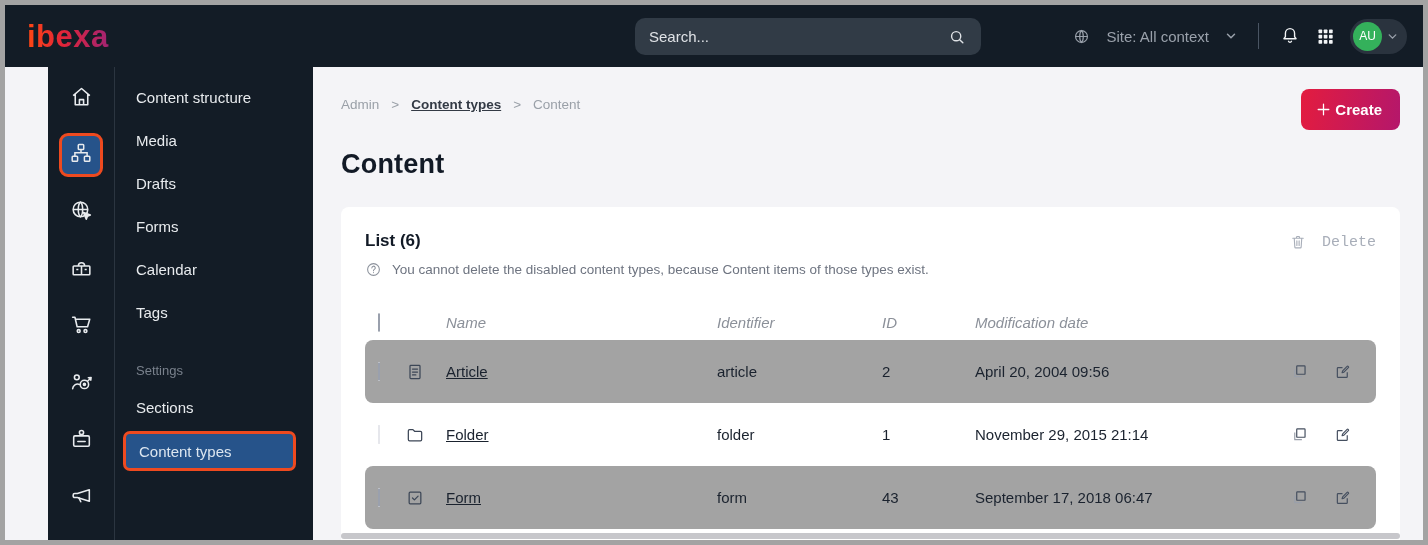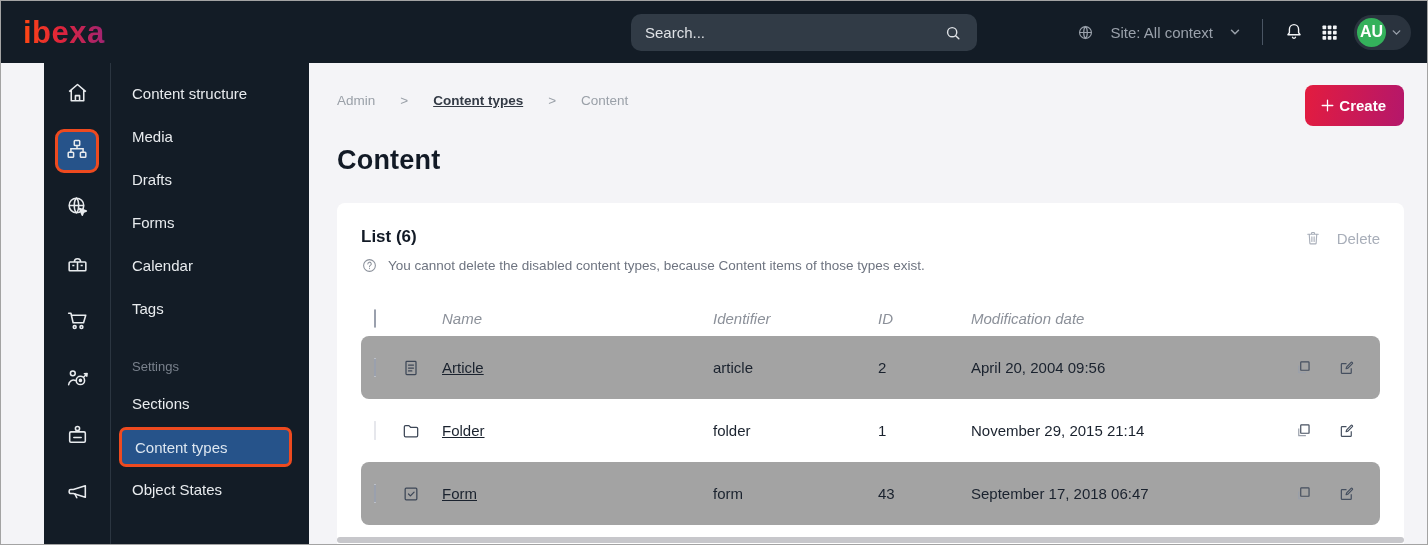--- a/index.html
+++ b/index.html
@@ -1,67 +1,67 @@
 <!DOCTYPE html>
 <html><head>
 <meta charset="utf-8">
 <style>
   * { margin:0; padding:0; box-sizing:border-box; }
   html,body { width:1428px; height:545px; }
   body { font-family:"Liberation Sans","DejaVu Sans",sans-serif; background:#fff; }
-  .screen { width:1428px; height:545px; border:1px solid #a3a3a3; display:flex; flex-direction:column; overflow:hidden; background:#f4f4f7; }
+  .screen { width:1428px; height:545px; border:5px solid #a3a3a3; display:flex; flex-direction:column; overflow:hidden; background:#f4f4f7; }
 
   
   .topbar { height:62px; background:#131c26; flex:0 0 62px; position:relative; display:flex; align-items:center; }
   .logo { margin-left:22px; font-size:31px; font-weight:800; letter-spacing:.5px;
           background:linear-gradient(90deg,#ff4713 0%,#e0243a 45%,#a12472 100%);
           -webkit-background-clip:text; background-clip:text; color:transparent; line-height:1; }
   .searchbox { position:absolute; left:630px; top:13px; width:346px; height:37px; background:#313b46;
                border-radius:10px; display:flex; align-items:center; padding:0 14px; }
   .searchbox input { flex:1; background:transparent; border:none; outline:none; color:#e3e6ea; font-size:15px; font-family:inherit; }
   .searchbox input::placeholder { color:#dfe2e6; opacity:1; }
   .search-ic { color:#dfe2e6; display:flex; }
   .topbar-right { position:absolute; right:16px; top:0; height:100%; display:flex; align-items:center; gap:14px; }
   .site-context { display:flex; align-items:center; gap:15px; color:#9aa1ab; font-size:15px; cursor:pointer; }
   .tb-divider { width:1px; height:26px; background:#4a5563; margin:0 6px; }
   .tb-icon { color:#f2f4f6; display:flex; align-items:center; cursor:pointer; }
   .avatar-pill { display:flex; align-items:center; gap:4px; background:#2a333e; border-radius:999px; padding:3px 8px 3px 3px; cursor:pointer; }
-  .avatar { width:29px; height:29px; border-radius:50%; background:#34b15b; color:#fff; font-size:16px; font-weight:700;
+  .avatar { width:29px; height:29px; border-radius:50%; background:#34b15b; color:#fff; font-size:12px; font-weight:400;
             display:flex; align-items:center; justify-content:center; }
   .chev { color:#9aa1ab; display:flex; }
 
   
   .app-body { flex:1; display:flex; min-height:0;margin-left:43px; }
 
   
   .rail { width:67px; background:#131c26; border-right:1px solid #2b3540; display:flex; flex-direction:column; align-items:center; padding-top:9px; gap:13px; flex-shrink:0; }
   .rail-item { width:44px; height:44px; border-radius:9px; display:flex; align-items:center; justify-content:center; color:#e8ebee; cursor:pointer; }
   .rail-item.active { background:#26538a; border:3px solid #ee4a1f; }
 
   
   .menu { width:198px; background:#131c26; padding-top:9px; flex-shrink:0; }
   .menu-item { height:43px; display:flex; align-items:center; padding-left:21px; color:#e8ebee; font-size:15px; cursor:pointer; }
   .menu-label { margin-top:20px; height:32px; display:flex; align-items:center; padding-left:21px; color:#79818c; font-size:13px; }
   .menu-item.active { height:40px; margin:2px 17px 1px 8px; padding-left:13px; background:#26538a; border:3px solid #ee4a1f; border-radius:7px; color:#dce6f0; }
 
   
   .main { flex:1; background:#f4f4f7; padding:22px 23px 0 28px; position:relative; overflow:hidden; }
   .crumb-row { display:flex; justify-content:space-between; align-items:flex-start; }
-  .breadcrumb { display:flex; align-items:center; gap:25px; font-size:13.5px; padding-top:8px; }
+  .breadcrumb { display:flex; align-items:center; gap:12px; font-size:13.5px; padding-top:8px; }
   .crumb-muted { color:#9aa0a8; }
   .crumb-link { color:#333a45; text-decoration:underline; font-weight:600; cursor:pointer; }
   .create-btn { height:41px; min-width:92px; padding:0 18px 0 14px; border:none; border-radius:8px; cursor:pointer;
                 background:linear-gradient(100deg,#e31c3f 0%,#b4176b 100%); color:#fff; font-size:15px; font-weight:600;
                 display:flex; align-items:center; gap:3px; font-family:inherit; }
   .page-title { margin-top:19px; font-size:27px; font-weight:800; color:#121a26; letter-spacing:.2px; }
 
   .card { margin-top:27px; background:#fff; border-radius:8px; padding:24px 24px 0 24px; height:400px; }
   .card-head { display:flex; justify-content:space-between; align-items:flex-end; }
   .list-title { font-size:17px; font-weight:700; color:#121a26; }
-  .delete-btn { display:flex; align-items:center; gap:15px; color:#a8aeb9; font-size:15px; background:none; border:none; font-family:Liberation Sans, sans-serif; cursor:default; }
+  .delete-btn { display:flex; align-items:center; gap:15px; color:#a8aeb9; font-size:15px; background:none; border:none; font-family:Liberation Mono, monospace; cursor:default; }
   .info-row { margin-top:10px; display:flex; align-items:center; gap:10px; color:#6e7480; font-size:13.5px; }
   .info-row .q-ic { color:#8b919b; display:flex; }
 
   .tgrid { display:grid; grid-template-columns:40px 34px 268px 165px 93px 1fr 110px; align-items:center; }
   .thead { margin-top:26px; height:36px; color:#8b9099; font-size:15px;font-style:italic; }
   .trow { height:63px; font-size:15px; color:#1a222e; border-radius:8px; }
   .trow.striped { background:#a3a3a3; }
   .cell-check { padding-left:13px; }
   .checkbox { width:18px; height:18px; border:1px solid #9aa0ad; border-radius:4px; background:#fff; cursor:pointer; }
   .checkbox.disabled { background:#e6e7ec; border-color:#e6e7ec; cursor:default; }
@@ -219,23 +219,20 @@
       <div class="menu-item">
           <span>Tags</span>
         </div>
       <div class="menu-label">Settings</div>
       <div class="menu-item">
           <span>Sections</span>
         </div>
       <div class="menu-item active">
           <span>Content types</span>
         </div>
-      <div class="menu-item">
-          <span>Object States</span>
-        </div>
     </nav>
 
     <main class="main">
 
       <div class="crumb-row">
         <div class="breadcrumb">
           <span class="crumb-muted">Admin</span>
           <span class="crumb-muted">&gt;</span>
           <span class="crumb-link">Content types</span>
           <span class="crumb-muted">&gt;</span>

